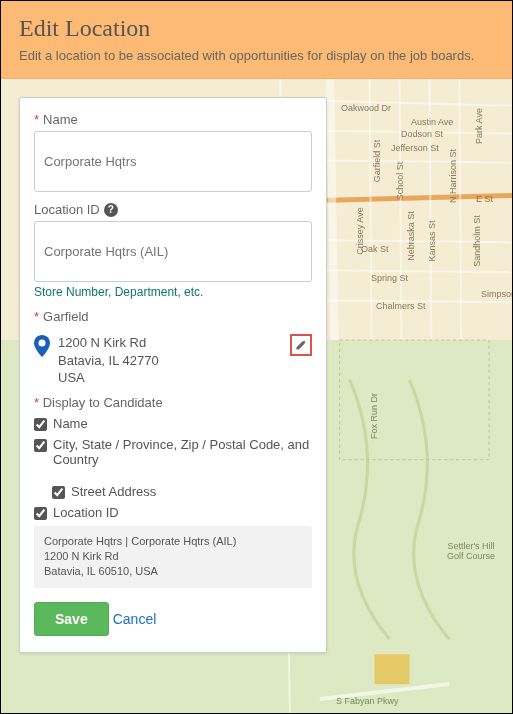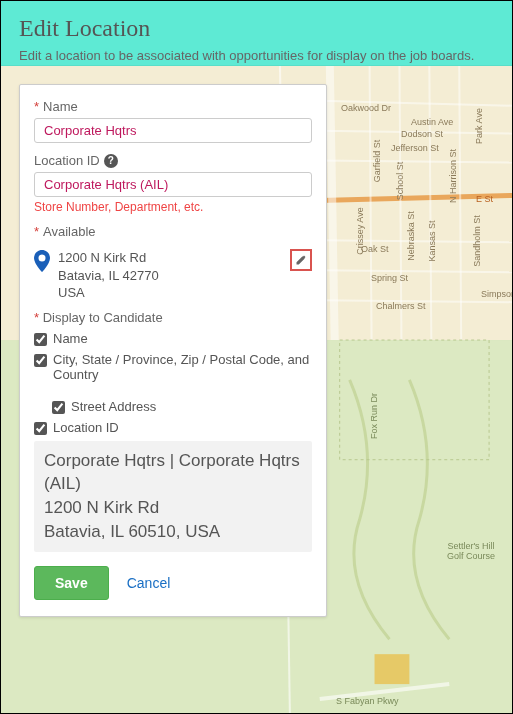--- a/index.html
+++ b/index.html
@@ -1,45 +1,45 @@
 <!DOCTYPE html>
 <html><head>
 <meta charset="utf-8">
 <style>
   * { box-sizing: border-box; margin: 0; padding: 0; }
   body { font-family: -apple-system, BlinkMacSystemFont, "Segoe UI", Arial, sans-serif; width: 513px; height: 714px; overflow: hidden; border: 1px solid #000; position: relative; background: #f0ead6; }
   .map-bg { position: absolute; inset: 0; background: linear-gradient(120deg, #f2e8c8 0%, #e8e0c0 30%, #d8e8c0 50%, #c8e0a8 70%, #d0e8b8 100%); }
   .map-bg svg { width: 100%; height: 100%; }
-  .header { position: relative; background: #5eead4; padding: 14px 18px 2px; border-bottom: 1px solid rgba(0,0,0,0.05); }
+  .header { position: relative; background: #fdba74; padding: 14px 18px 15px; border-bottom: 1px solid rgba(0,0,0,0.05); }
   .header h1 { font-family: Georgia, "Times New Roman", serif; font-weight: 400; font-size: 24px; color: #555; margin-bottom: 6px; }
   .header p { font-size: 13px; color: #666; }
   .panel { position: relative; margin: 18px 0 0 18px; width: 308px; background: #fff; border: 1px solid #ccc; border-radius: 2px; padding: 14px 14px 16px; box-shadow: 0 1px 3px rgba(0,0,0,0.1); }
   .field { margin-bottom: 10px; }
   .field-label { font-size: 13px; color: #666; margin-bottom: 4px; display: flex; align-items: center; gap: 4px; }
   .req { color: #d43f3a; }
   .help-icon { display: inline-flex; align-items: center; justify-content: center; width: 14px; height: 14px; border-radius: 50%; background: #555; color: #fff; font-size: 10px; font-weight: bold; cursor: pointer; }
-  .text-input { width: 100%; padding: 4px 9px; font-size: 13px; border: 1px solid #ccc; border-radius: 3px; color: #be185d; }
+  .text-input { width: 100%; padding: 22px 9px; font-size: 13px; border: 1px solid #ccc; border-radius: 3px; color: #737373; }
   .text-input::placeholder { color: #aaa; }
-  .helper { font-size: 12px; color: #ef4444; margin-top: 3px; }
+  .helper { font-size: 12px; color: #0f766e; margin-top: 3px; }
   .search-wrap { position: relative; }
   .search-wrap .search-ico { position: absolute; left: 9px; top: 50%; transform: translateY(-50%); color: #999; pointer-events: none; }
   .search-input { padding-left: 28px; }
   .addr-row { display: flex; align-items: flex-start; gap: 8px; margin-top: 10px; margin-bottom: 8px; }
   .pin-ico { flex-shrink: 0; margin-top: 1px; }
   .addr-text { font-size: 13px; color: #555; line-height: 1.35; flex: 1; }
   .edit-btn { width: 22px; height: 22px; border: 2px solid #d9534f; display: flex; align-items: center; justify-content: center; cursor: pointer; flex-shrink: 0; }
   .edit-btn svg { width: 12px; height: 12px; }
   .chk-row { display: flex; align-items: flex-start; gap: 6px; font-size: 13px; color: #555; margin-bottom: 6px; }
   .chk-row.indent1 { margin-left: 0; }
   .chk-row.indent2 { margin-left: 18px; margin-top: 17px; }
   .chk-row input[type=checkbox] { margin-top: 2px; cursor: pointer; accent-color: #555; }
   .section-label { font-size: 13px; color: #666; margin-top: 6px; margin-bottom: 6px; }
   .preview-label { font-size: 13px; color: #888; margin-top: 8px; margin-bottom: 4px; }
-  .preview-box { background: #f2f2f2; padding: 8px 10px; font-size: 17px; color: #555; line-height: 1.4; border-radius: 2px; }
-  .btn-row { display: flex; align-items: center; gap: 18px; margin-top: 14px; }
+  .preview-box { background: #f2f2f2; padding: 8px 10px; font-size: 11px; color: #555; line-height: 1.4; border-radius: 2px; }
+  .btn-row { display: flex; align-items: center; gap: 4px; margin-top: 14px; }
   .btn-save { background: #5cb85c; color: #fff; border: 1px solid #4cae4c; padding: 8px 20px; font-size: 14px; font-weight: 600; border-radius: 3px; cursor: pointer; }
   .btn-cancel { color: #1a6fc4; font-size: 14px; cursor: pointer; background: none; border: none; }
   .map-label { position: absolute; font-size: 9px; color: #8a7a5a; white-space: nowrap; font-family: Arial, sans-serif; }
 </style>
 </head>
 <body>
 
 <div class="map-bg">
   <svg viewBox="0 0 513 714" preserveAspectRatio="none">
     <rect x="0" y="0" width="513" height="340" fill="#f4edd4"></rect>
@@ -105,21 +105,21 @@
       <span>Location ID</span>
       <span class="help-icon">?</span>
     </div>
     <input class="text-input" type="text" value="Corporate Hqtrs (AIL)" style="">
     <div class="helper">Store Number, Department, etc.</div>
   </div>
 
   <div class="field">
     <div class="field-label">
         <span class="req">*</span>
-        <span>Available</span>
+        <span>Garfield</span>
       </div>
   </div>
 
   <div class="addr-row">
     <span class="pin-ico">
       <svg width="16" height="22" viewBox="0 0 16 22">
           <path d="M8 0 C3.6 0 0 3.6 0 8 C0 14 8 22 8 22 S16 14 16 8 C16 3.6 12.4 0 8 0 Z" fill="#1a5fb8"></path>
           <circle cx="8" cy="8" r="3.5" fill="#fff"></circle>
         </svg>
     </span>

